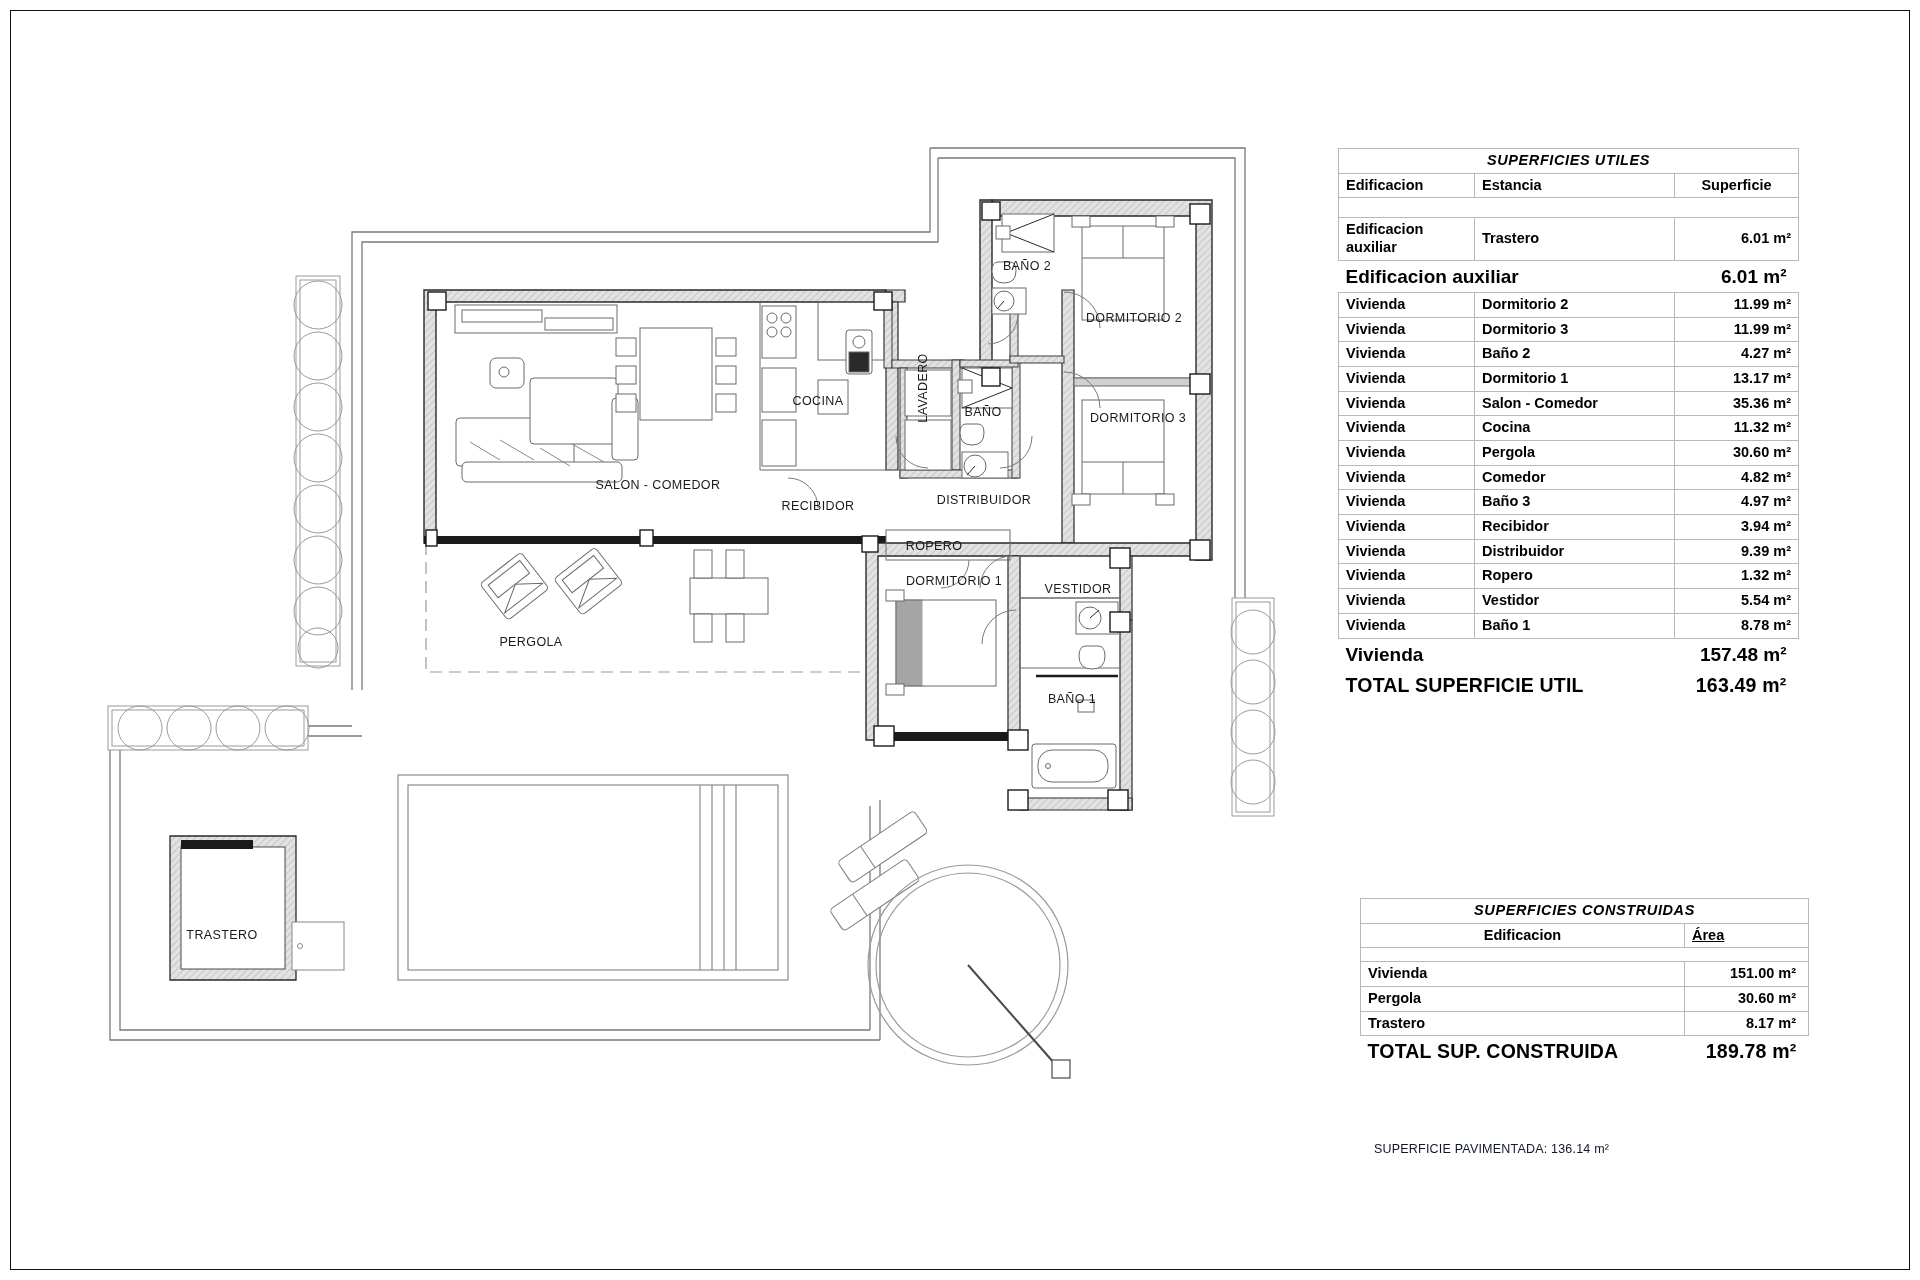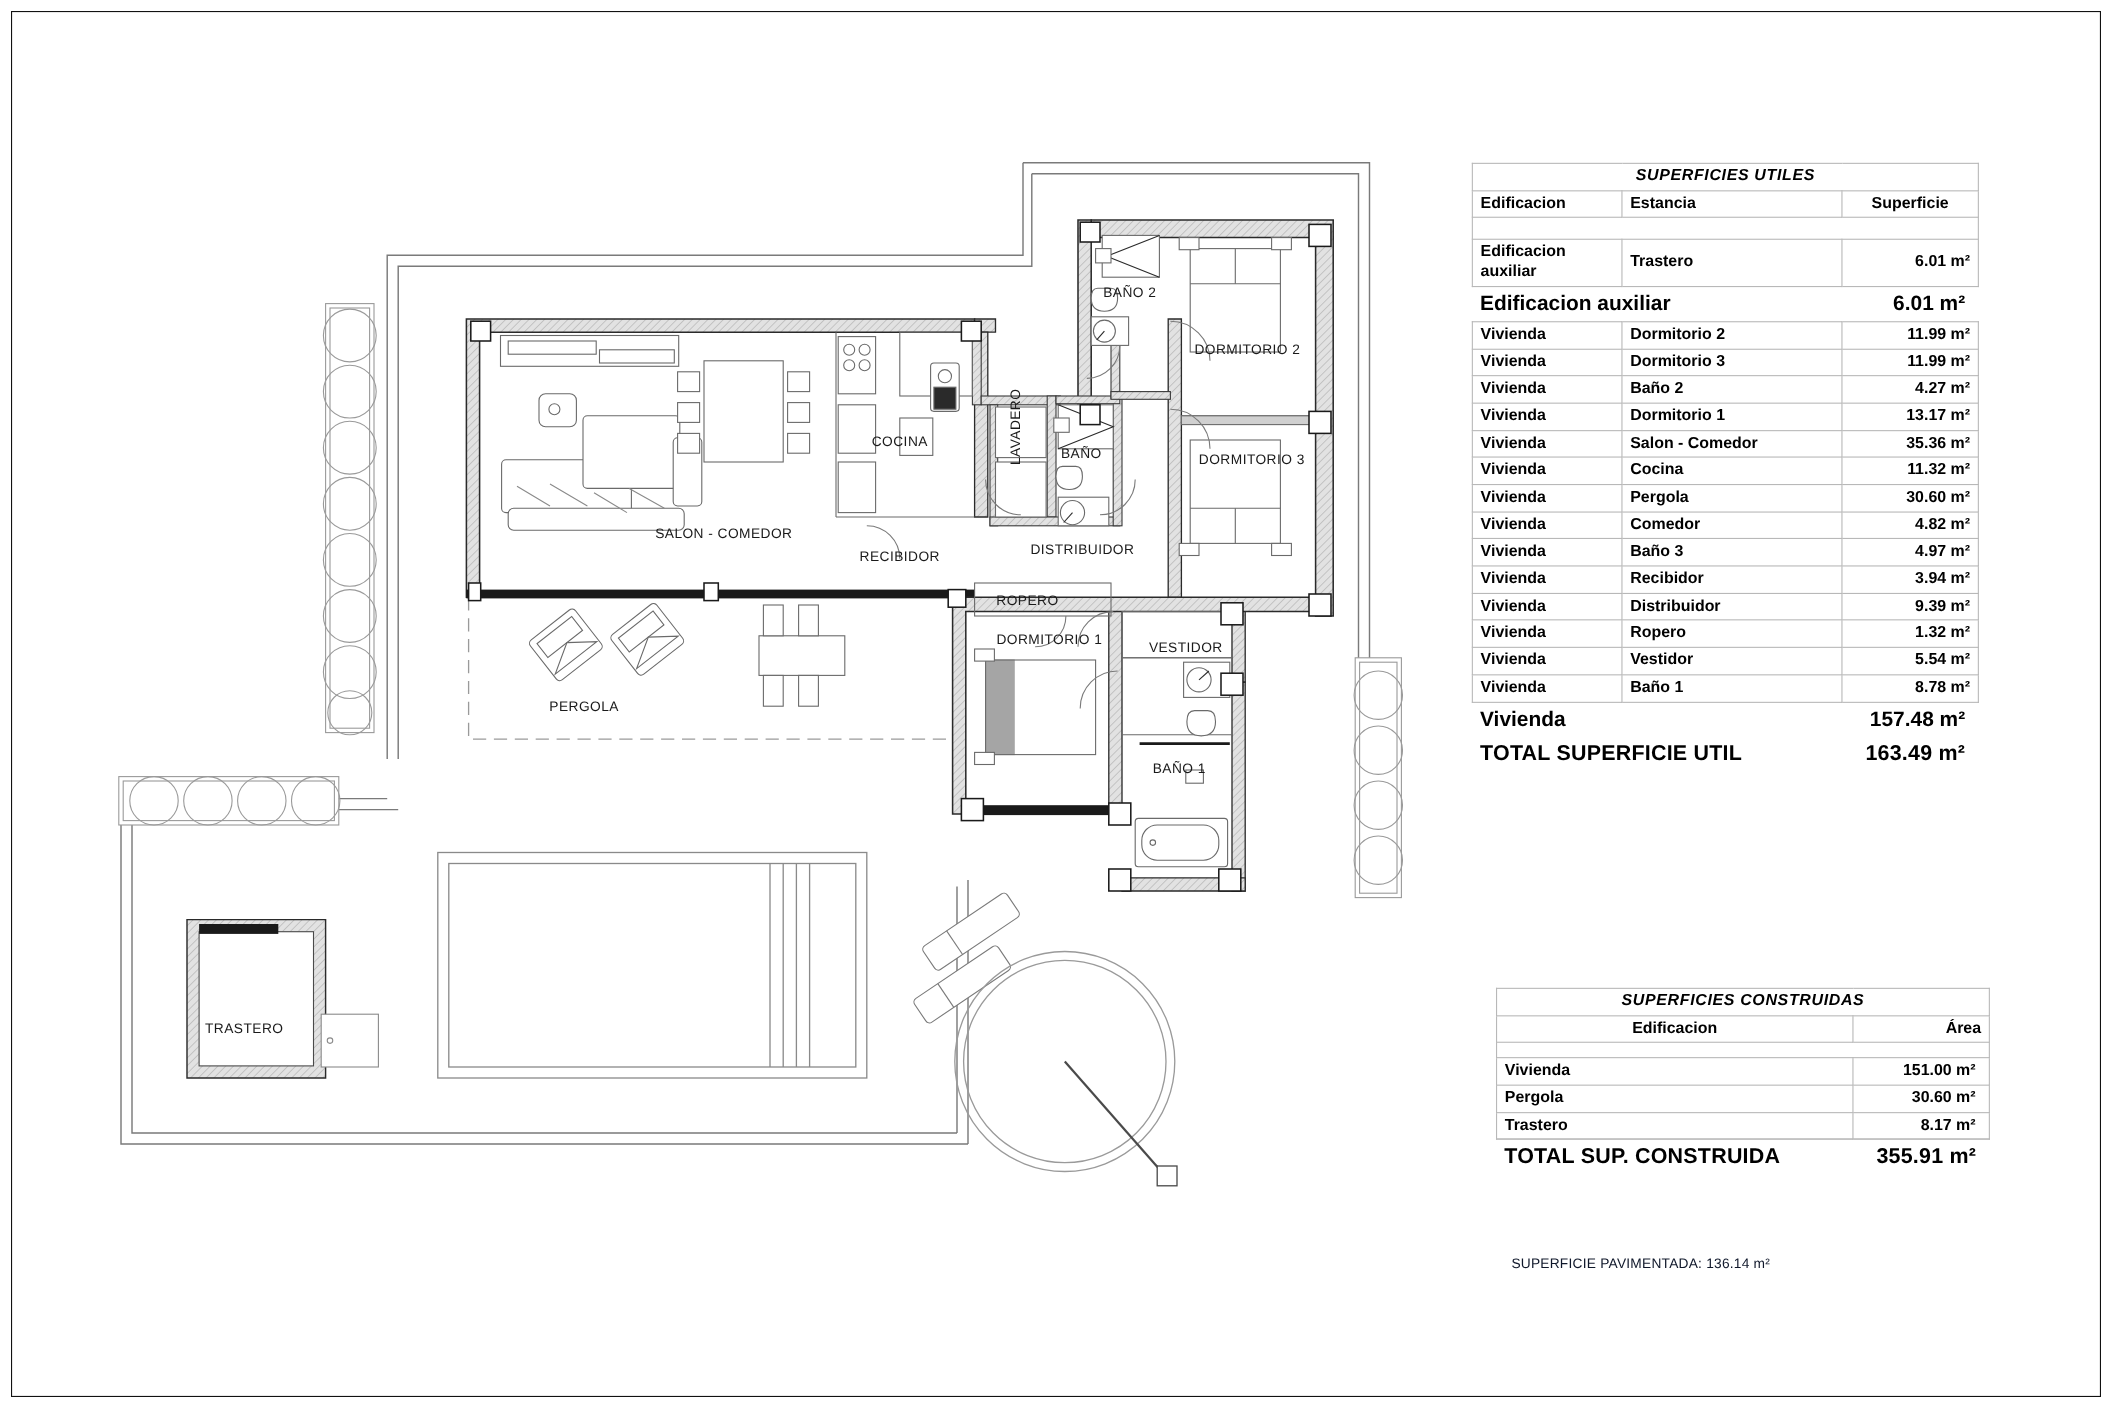--- a/index.html
+++ b/index.html
@@ -124,21 +124,21 @@
   }
 
   
   #tables-panel-2 {
     position: absolute;
     left: 1360px;
     top: 898px;
     width: 448px;
   }
   .c2-edif { width: 324px; text-align: center; }
-  .c2-area { width: 124px; text-align: right; }
+  .c2-area { width: 124px; text-align: left; text-decoration: underline; }
   table.surf2 td.lbl { text-align: left; }
   table.surf2 td.val { text-align: right; padding-right: 12px; }
 
   #pavimentada-note {
     position: absolute;
     left: 1374px;
     top: 1142px;
     font-family: Liberation Sans, sans-serif;
     font-size: 12.5px;
     color: #0f172a;
@@ -614,19 +614,19 @@
           <td class="val">30.60 m²</td>
         </tr>
         <tr>
           <td class="lbl">Trastero</td>
           <td class="val">8.17 m²</td>
         </tr>
       </tbody>
     <tbody>
       <tr class="grandtotal">
         <td>TOTAL SUP. CONSTRUIDA</td>
-        <td class="val">355.91 m²</td>
+        <td class="val">189.78 m²</td>
       </tr>
     </tbody>
   </table>
 </div>
 
 <div id="pavimentada-note">SUPERFICIE PAVIMENTADA: 136.14 m²</div>
 
 </body></html>

